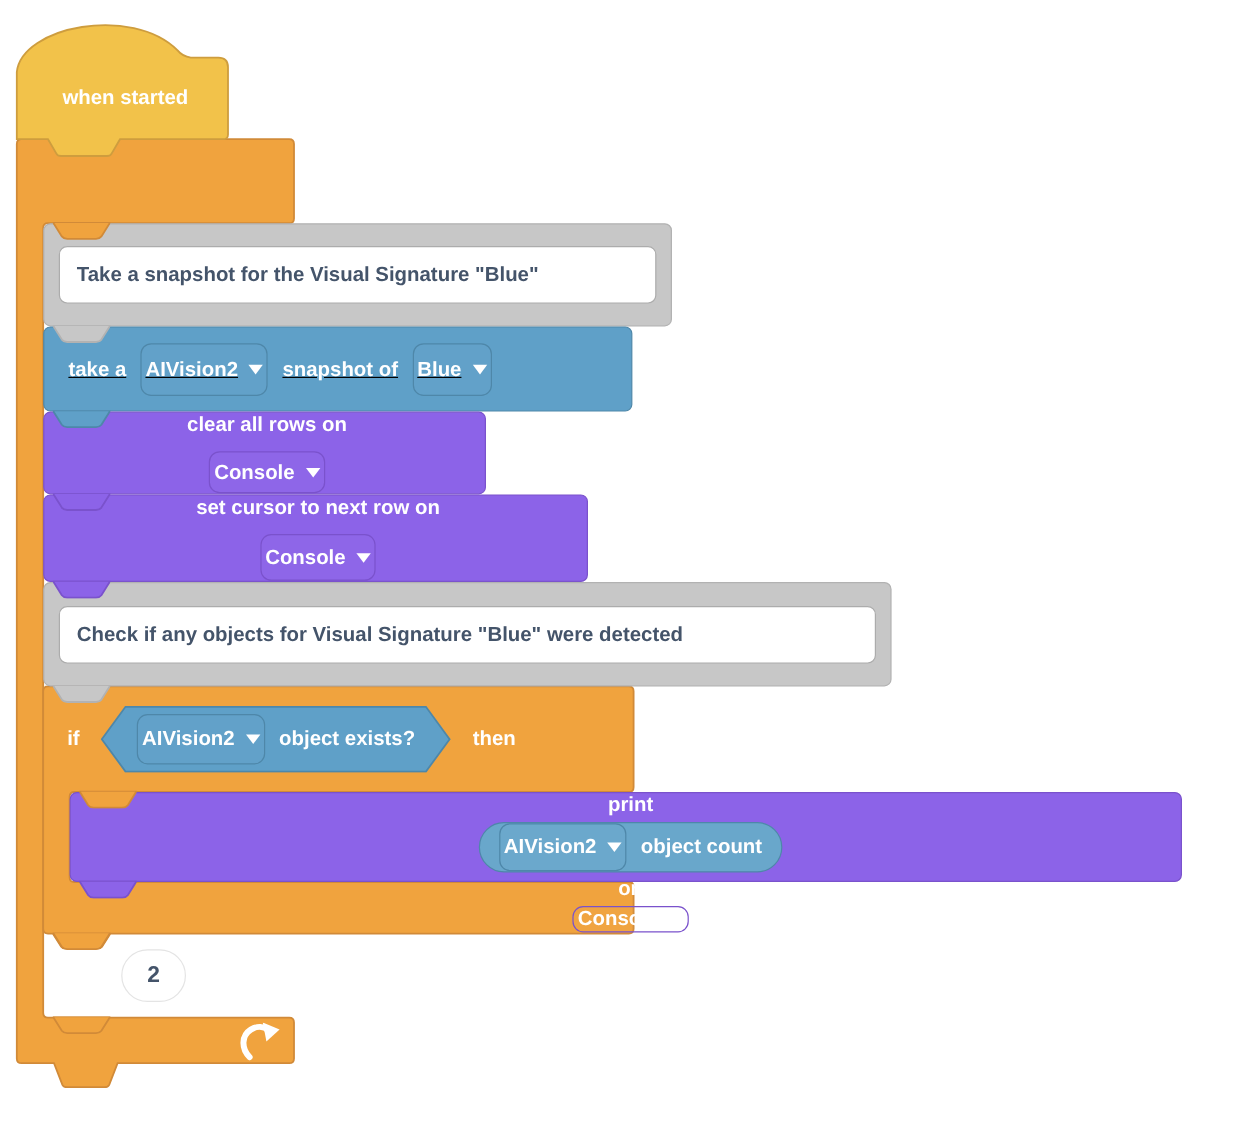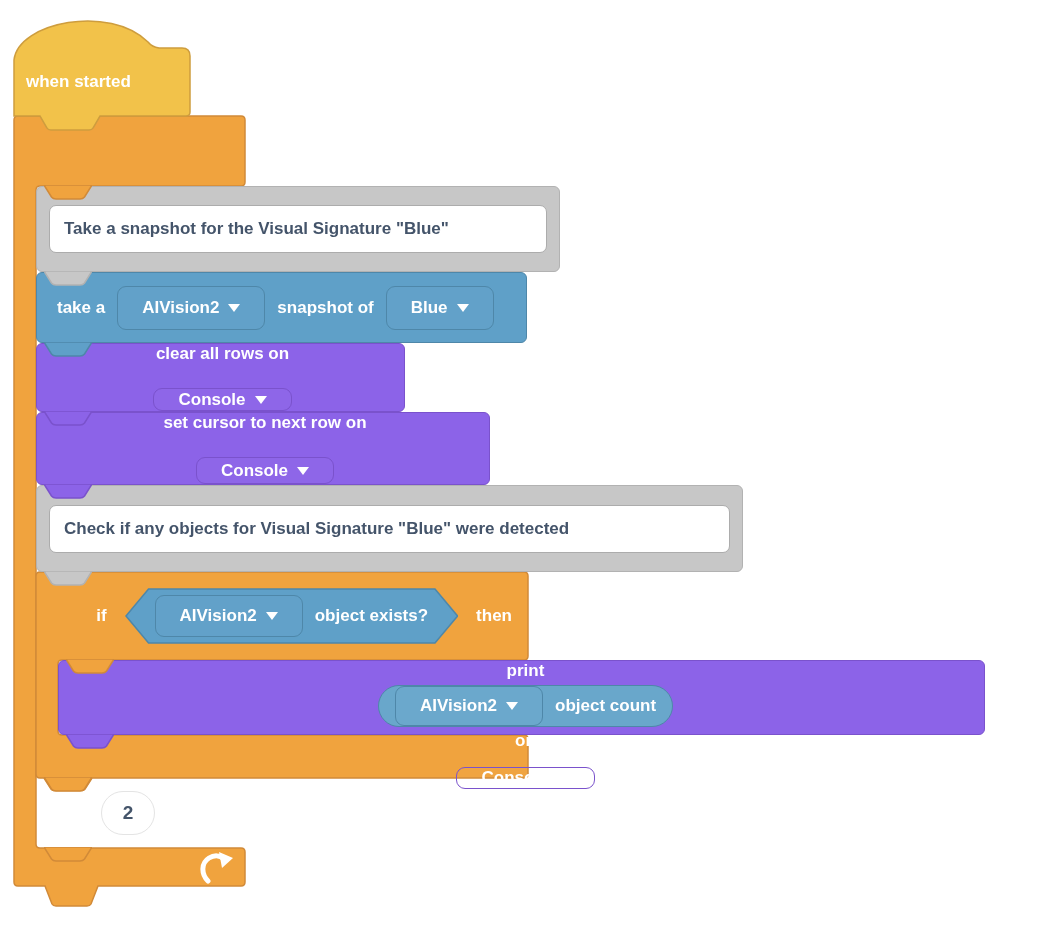--- a/index.html
+++ b/index.html
@@ -19,34 +19,34 @@
     display: flex;
     align-items: center;
     gap: 12px;
     border-radius: 6px;
     border: 1.5px solid transparent;
     z-index: 2;
     padding: 0 16px 0 20px;
   }
   .overlay { background: transparent; border: none; z-index: 2; }
 
-  .blue   { background: #5FA0C8; border-color: #4E87A9; }
+  .blue   { background: #5FA0C8; border-color: #4E87A9; text-decoration: underline; }
   .purple { background: #8C63E8; border-color: #7A52CC; flex-direction: column; }
   .gray   { background: #C7C7C7; border-color: #B2B2B2; }
 
   
   .dd {
     display: flex; align-items: center; gap: 9px;
-    height: 44px; padding: 0 24px;
+    height: 44px; padding: 0 3px;
     border-radius: 9px; border: 1.5px solid;
     color: #fff; font-weight: 700; font-size: 17px;
     white-space: nowrap;
   }
   .dd-blue   { border-color: #4E87A9; background: rgba(255,255,255,0.02); }
-  .dd-purple { border-color: #7A52CC; background: rgba(255,255,255,0.02); margin-top: 12px; }
+  .dd-purple { border-color: #7A52CC; background: rgba(255,255,255,0.02); }
   .chev {
     width: 0; height: 0;
     border-left: 6px solid transparent;
     border-right: 6px solid transparent;
     border-top: 8px solid #fff;
   }
 
   
   .comment { padding: 0; }
   .white-field {
@@ -122,21 +122,21 @@
          H 114 L 107,671 Q 106,672.5 103,672.5 H 77 Q 74,672.5 73,671 L 66,660
          H 62 Q 58,660 58,664 V 731 Q 58,735 62,735
          H 524 Q 528,735 528,739 V 774 Q 528,778 524,778
          H 92 L 85,789 Q 84,790.5 81,790.5 H 55 Q 52,790.5 51,789 L 44,778
          H 40 Q 36,778 36,774 V 576 Q 36,572 40,572 Z" fill="#F0A33E" stroke="#D18A38" stroke-width="1.5"></path>
 
     <path d="M 14,116 V 60 C 18,22 110,4 148,42 Q 152,47 159,48 H 182 Q 190,48 190,56 V 112 Q 190,116 186,116
          H 100 L 93,128 Q 92,130 89,130 H 51 Q 48,130 47,128 L 40,116 H 14 Z" fill="#F2C24A" stroke="#CE9D3E" stroke-width="1.5"></path>
   </svg>
 
-  <div class="block overlay" style="left:6px; top:48px; width:176px; height:68px;align-items:center;">
+  <div class="block overlay" style="left:32px; top:48px; width:176px; height:68px;align-items:center;">
     <span class="blk-label">when started</span>
   </div>
 
 
   <div class="block gray comment" style="left:36px; top:186px; width:524px; height:86px;">
     <div class="white-field">
       <span>Take a snapshot for the Visual Signature "Blue"</span>
     </div>
   </div>
 
@@ -168,21 +168,21 @@
       <span class="chev"></span>
     </div>
   </div>
 
   <div class="block gray comment" style="left:36px; top:485px; width:707px; height:87px;">
     <div class="white-field">
       <span>Check if any objects for Visual Signature "Blue" were detected</span>
     </div>
   </div>
 
-  <div class="block overlay" style="left:36px; top:572px; width:492px; height:88px; gap:18px;justify-content:flex-end;">
+  <div class="block overlay" style="left:36px; top:572px; width:492px; height:88px; gap:18px;">
     <span class="blk-label">if</span>
     <div class="hex">
       <svg viewBox="0 0 340 56" preserveAspectRatio="none">
         <polygon points="24,1 316,1 339,28 316,55 24,55 1,28" fill="#5FA0C8" stroke="#4E87A9" stroke-width="1.5" vector-effect="non-scaling-stroke"></polygon>
       </svg>
       <div class="hex-content">
         <div class="dd dd-blue">
           <span>AIVision2</span>
           <span class="chev"></span>
         </div>

